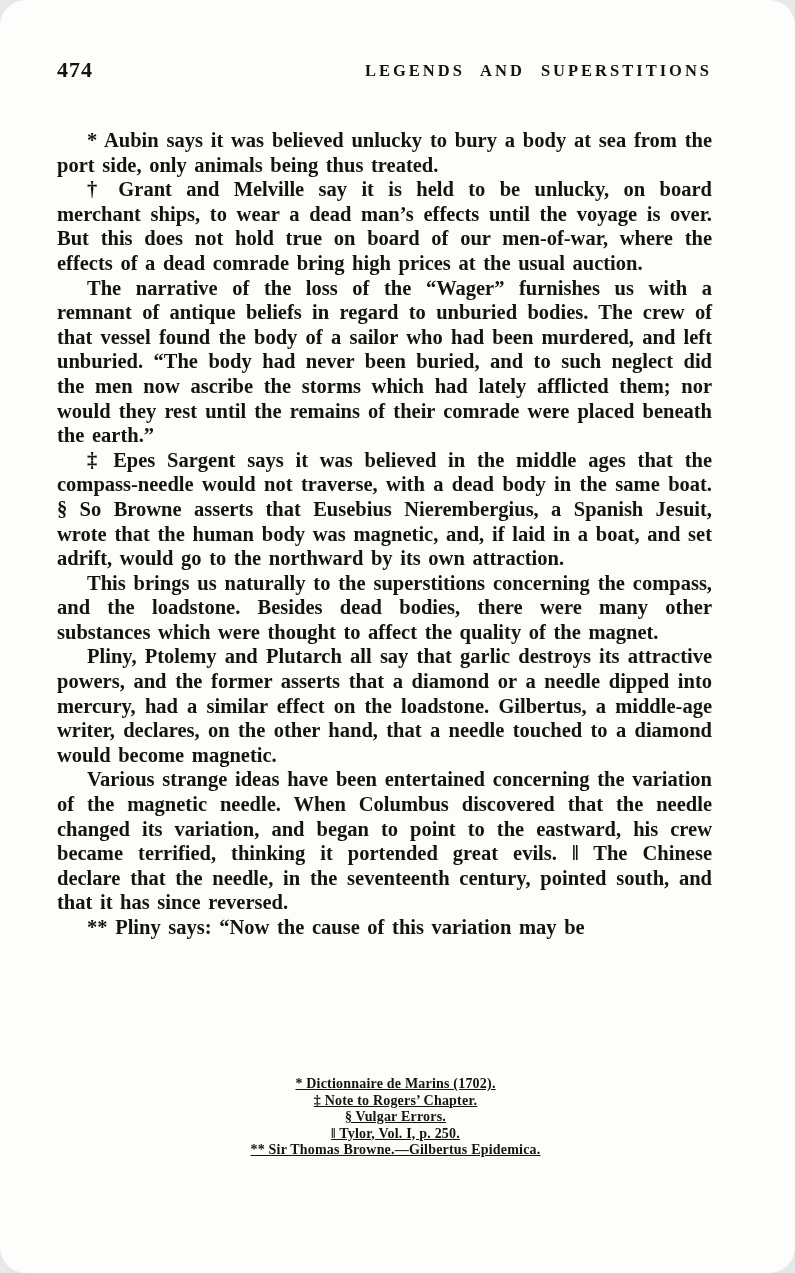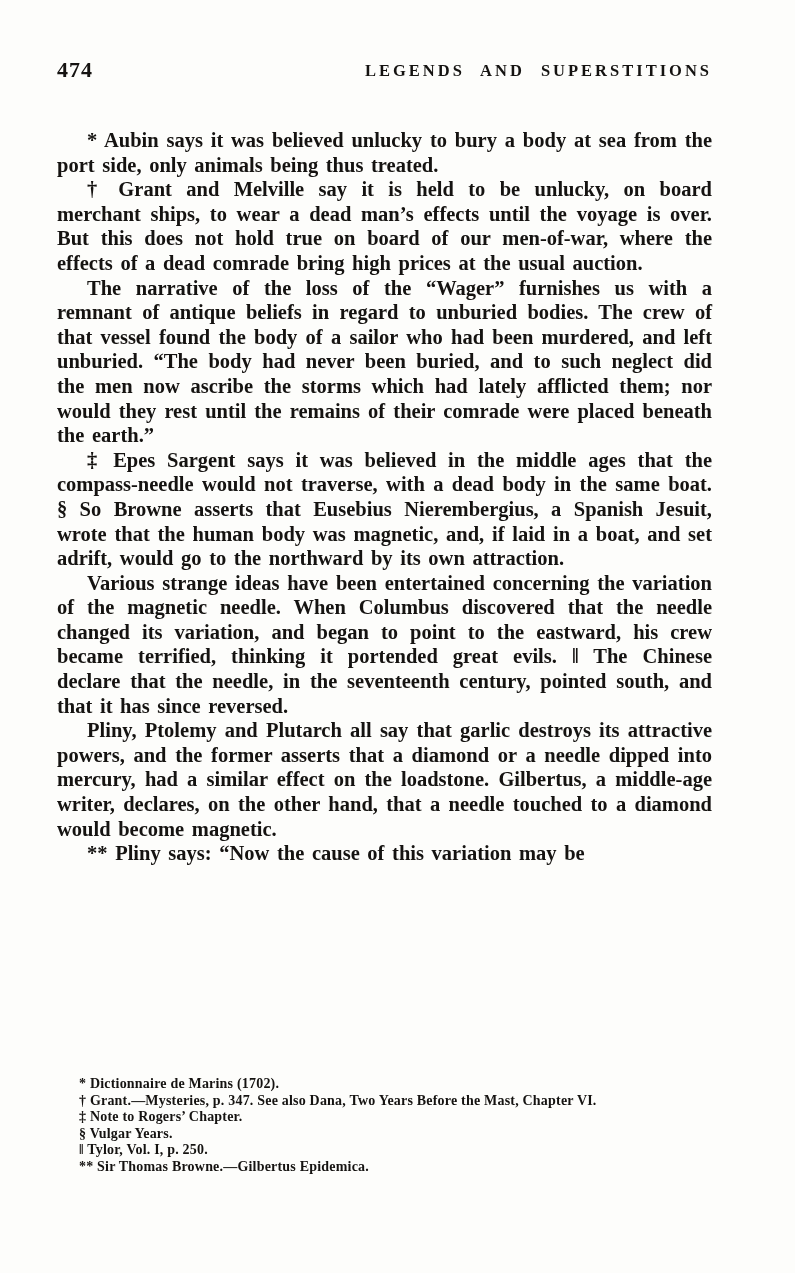--- a/index.html
+++ b/index.html
@@ -8,20 +8,21 @@
     background: #e8e8e8;
   }
   .page {
     position: relative;
     width: 795px;
     height: 1273px;
     background: #fdfdfb;
     font-family: "Liberation Serif", serif;
     color: #151311;
     overflow: hidden;
+    border-radius: 26px;
   }
   
   .header {
     position: absolute;
     top: 59px;
     left: 57px;
     width: 655px;
     height: 28px;
   }
   .page-number {
@@ -65,45 +66,46 @@
     left: 57px;
     width: 655px;
   }
   .footnotes p {
     margin: 0;
     font-size: 14px;
     font-weight: bold;
     line-height: 16.5px;
     text-indent: 22px;
     letter-spacing: 0.2px;
-    text-align: left;
+    text-align: center;
+    text-decoration: underline;
   }
 </style>
 </head>
 <body>
 
 <div class="page">
 
   <div class="header">
     <span class="page-number">474</span>
     <span class="running-title">LEGENDS AND SUPERSTITIONS</span>
   </div>
 
   <div class="body-text">
     <p>* Aubin says it was believed unlucky to bury a body at sea from the port side, only animals being thus treated.</p>
     <p>† Grant and Melville say it is held to be unlucky, on board merchant ships, to wear a dead man’s effects until the voyage is over.  But this does not hold true on board of our men-of-war, where the effects of a dead comrade bring high prices at the usual auction.</p>
     <p>The narrative of the loss of the “Wager” furnishes us with a remnant of antique beliefs in regard to unburied bodies.  The crew of that vessel found the body of a sailor who had been murdered, and left unburied.  “The body had never been buried, and to such neglect did the men now ascribe the storms which had lately afflicted them; nor would they rest until the remains of their comrade were placed beneath the earth.”</p>
     <p>‡ Epes Sargent says it was believed in the middle ages that the compass-needle would not traverse, with a dead body in the same boat.  § So Browne asserts that Eusebius Nierembergius, a Spanish Jesuit, wrote that the human body was magnetic, and, if laid in a boat, and set adrift, would go to the northward by its own attraction.</p>
+    <p>This brings us naturally to the superstitions concerning the compass, and the loadstone.  Besides dead bodies, there were many other substances which were thought to affect the quality of the magnet.</p>
+    <p>Pliny, Ptolemy and Plutarch all say that garlic destroys its attractive powers, and the former asserts that a diamond or a needle dipped into mercury, had a similar effect on the loadstone.  Gilbertus, a middle-age writer, declares, on the other hand, that a needle touched to a diamond would become magnetic.</p>
     <p>Various strange ideas have been entertained concerning the variation of the magnetic needle.  When Columbus discovered that the needle changed its variation, and began to point to the eastward, his crew became terrified, thinking it portended great evils.  ‖ The Chinese declare that the needle, in the seventeenth century, pointed south, and that it has since reversed.</p>
-    <p>Pliny, Ptolemy and Plutarch all say that garlic destroys its attractive powers, and the former asserts that a diamond or a needle dipped into mercury, had a similar effect on the loadstone.  Gilbertus, a middle-age writer, declares, on the other hand, that a needle touched to a diamond would become magnetic.</p>
     <p>** Pliny says: “Now the cause of this variation may be</p>
   </div>
 
   <div class="footnotes">
     <p>* Dictionnaire de Marins (1702).</p>
-    <p>† Grant.—Mysteries, p. 347.  See also Dana, Two Years Before the Mast, Chapter VI.</p>
     <p>‡ Note to Rogers’ Chapter.</p>
-    <p>§ Vulgar Years.</p>
+    <p>§ Vulgar Errors.</p>
     <p>‖ Tylor, Vol. I, p. 250.</p>
     <p>** Sir Thomas Browne.—Gilbertus Epidemica.</p>
   </div>
 
 </div>
 
 </body></html>

